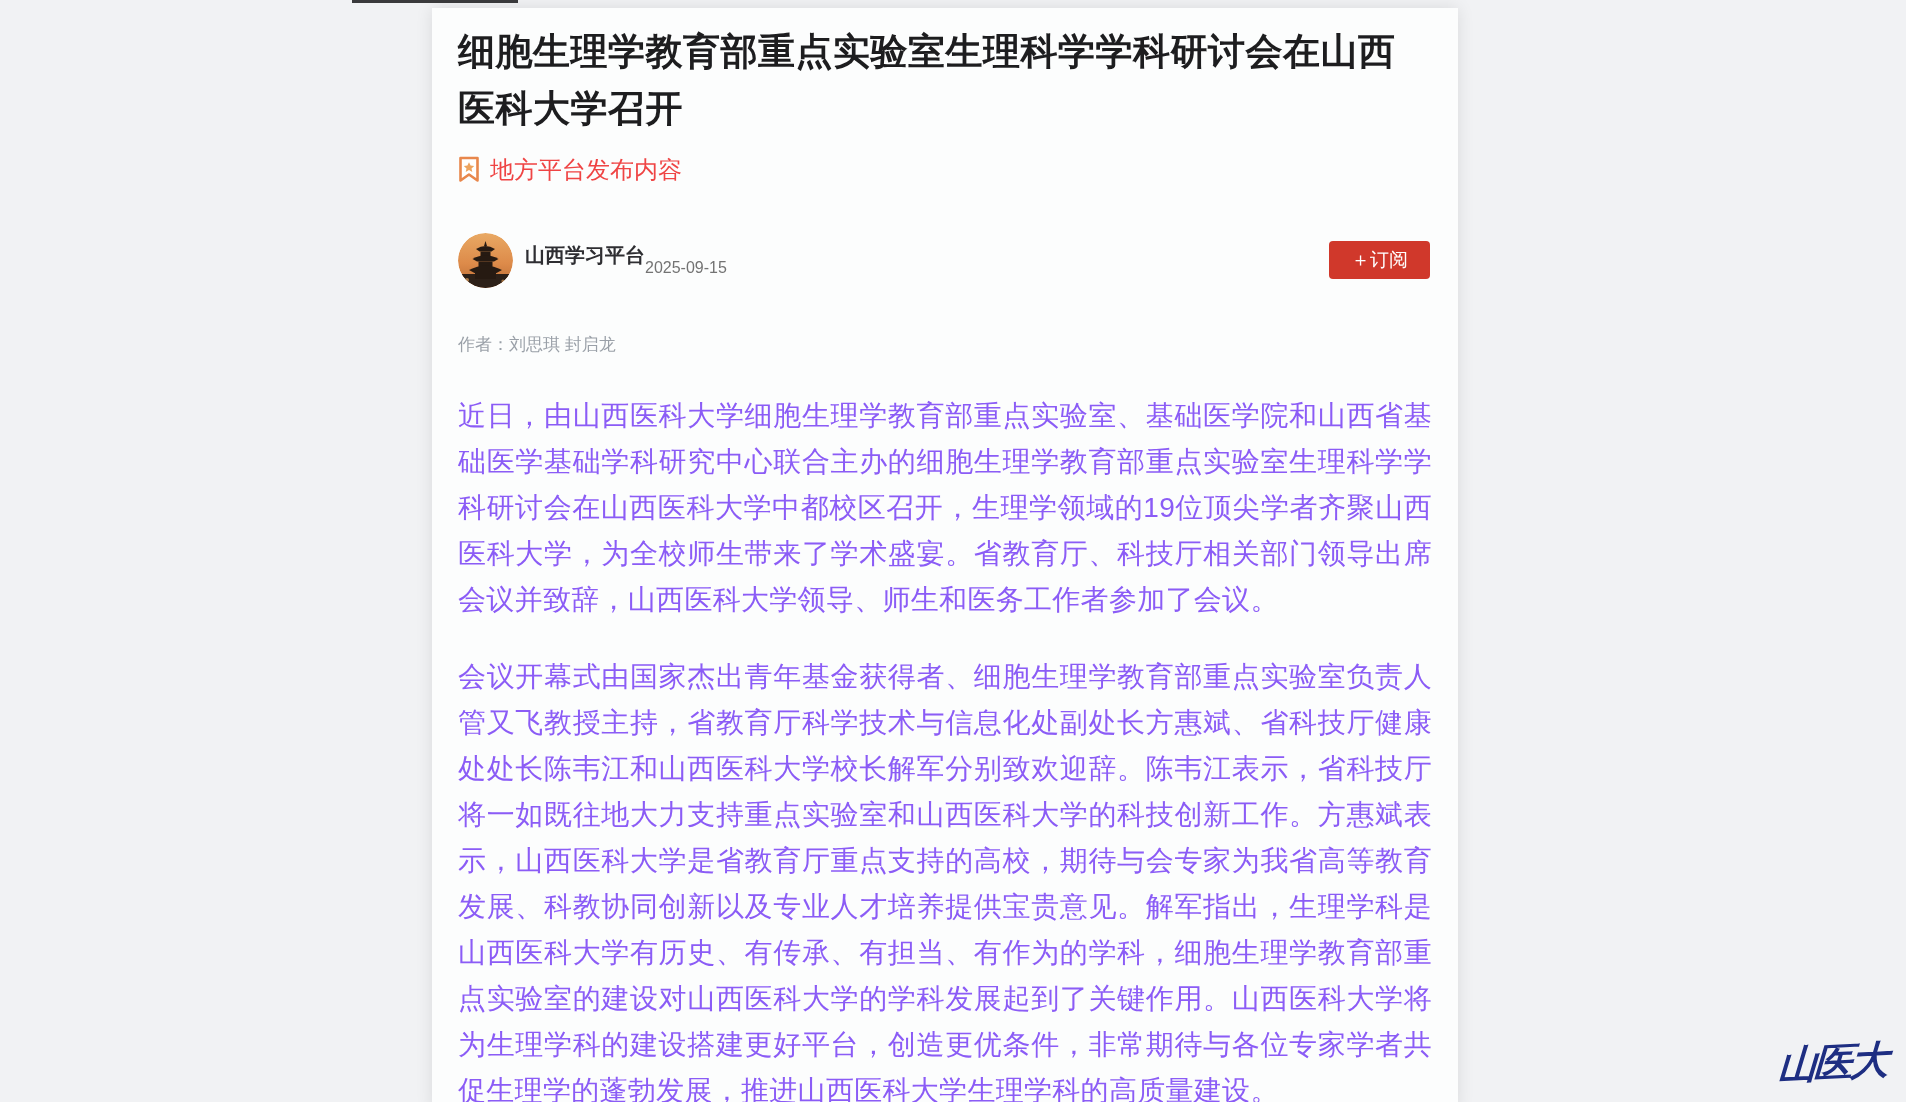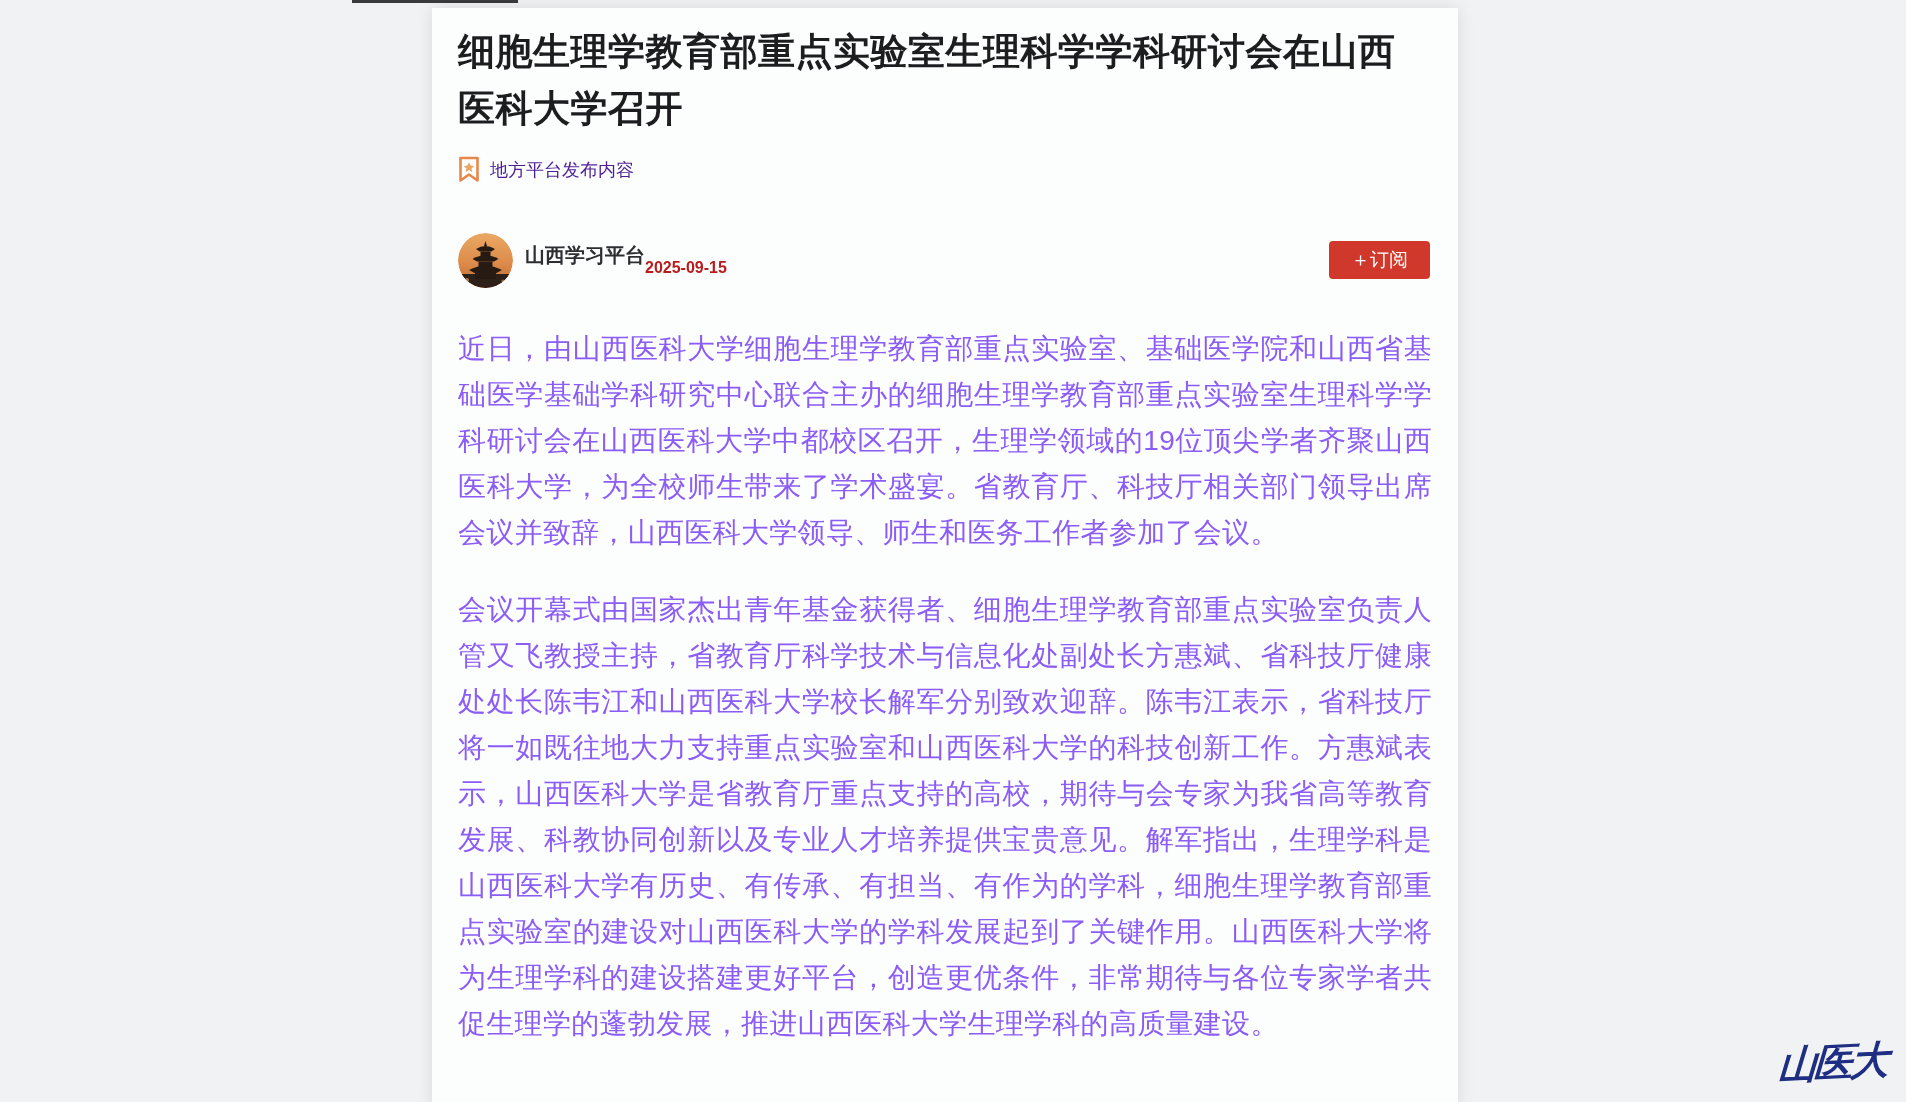--- a/index.html
+++ b/index.html
@@ -31,34 +31,34 @@
     font-size: 37px; line-height: 57px; font-weight: 700;
     color: #1d1d1f;
     letter-spacing: 0.5px;
   }
 
   .badge-row {
     margin-top: 19px;
     display: flex; align-items: center; gap: 10px;
     height: 27px;
   }
-  .badge-row .badge-label { font-size: 18px; color: #4c1d95; }
+  .badge-row .badge-label { font-size: 24px; color: #ef4444; }
 
   .profile-row {
     margin-top: 49px;
     display: flex; align-items: center;
     height: 56px;
   }
   .avatar {
     width: 55px; height: 55px; border-radius: 50%;
     overflow: hidden; flex: 0 0 auto;
   }
   .publisher-meta { margin-left: 12px; display: flex; justify-content: center; }
   .publisher-name { font-size: 20px; font-weight: 700; color: #2e2e32; line-height: 26px; }
-  .publish-date { font-size: 16px; color: #b91c1c; line-height: 22px; margin-top: 15px; font-weight: bold; }
+  .publish-date { font-size: 16px; color: #737373; line-height: 22px; margin-top: 15px; }
 
   .subscribe-btn {
     margin-left: auto; margin-right: 2px;
     min-width: 93px; height: 38px;
     background: #d0382b; color: #ffffff;
     border: none; border-radius: 4px;
     font-size: 19px; font-family: inherit;
     display: flex; align-items: center; justify-content: center;
     cursor: pointer; padding: 0 22px;
   }
@@ -140,20 +140,21 @@
           </g>
         </svg>
       </span>
       <span class="publisher-meta">
         <span class="publisher-name">山西学习平台</span>
         <span class="publish-date">2025-09-15</span>
       </span>
       <button class="subscribe-btn">＋订阅</button>
     </div>
 
+    <div class="author-line">作者：刘思琪 封启龙</div>
 
     <div class="article-body">
 
         <p>近日，由山西医科大学细胞生理学教育部重点实验室、基础医学院和山西省基础医学基础学科研究中心联合主办的细胞生理学教育部重点实验室生理科学学科研讨会在山西医科大学中都校区召开，生理学领域的19位顶尖学者齐聚山西医科大学，为全校师生带来了学术盛宴。省教育厅、科技厅相关部门领导出席会议并致辞，山西医科大学领导、师生和医务工作者参加了会议。</p>
 
         <p>会议开幕式由国家杰出青年基金获得者、细胞生理学教育部重点实验室负责人管又飞教授主持，省教育厅科学技术与信息化处副处长方惠斌、省科技厅健康处处长陈韦江和山西医科大学校长解军分别致欢迎辞。陈韦江表示，省科技厅将一如既往地大力支持重点实验室和山西医科大学的科技创新工作。方惠斌表示，山西医科大学是省教育厅重点支持的高校，期待与会专家为我省高等教育发展、科教协同创新以及专业人才培养提供宝贵意见。解军指出，生理学科是山西医科大学有历史、有传承、有担当、有作为的学科，细胞生理学教育部重点实验室的建设对山西医科大学的学科发展起到了关键作用。山西医科大学将为生理学科的建设搭建更好平台，创造更优条件，非常期待与各位专家学者共促生理学的蓬勃发展，推进山西医科大学生理学科的高质量建设。</p>
       </div>
 
   </div>
 

